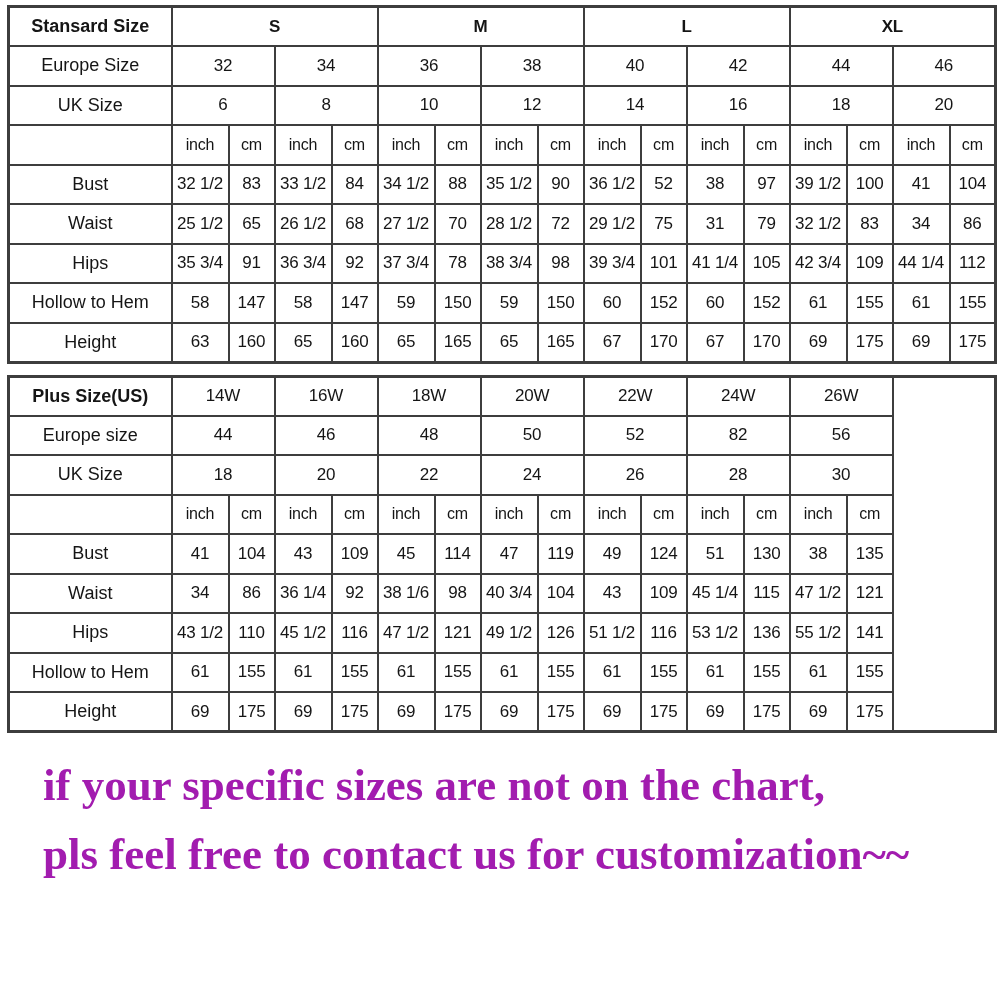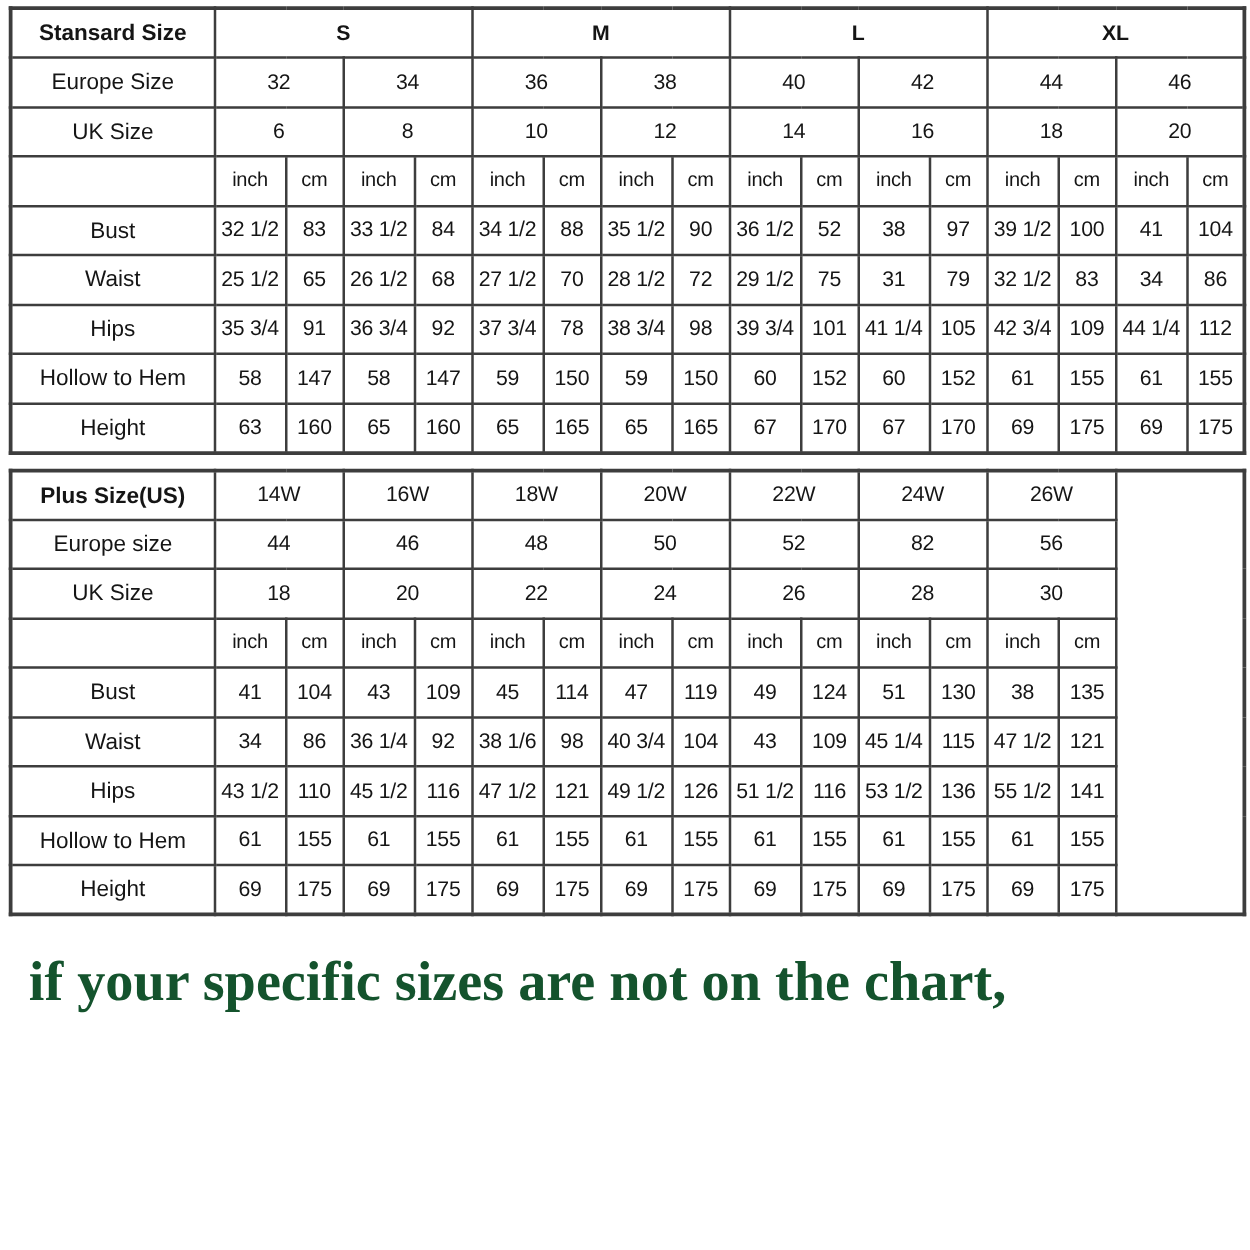--- a/index.html
+++ b/index.html
@@ -33,25 +33,25 @@
     white-space:nowrap;
     letter-spacing:-0.2px;
     overflow:hidden;
   }
   .size-table{border:3px solid var(--border);}
   .size-table .lbl{font-size:18px;letter-spacing:0;border-radius:14px;}
   .size-table .bold{font-weight:700;}
   .size-table .unit{font-size:16px;}
   .size-table .empty{background:var(--bg);}
   .footer-note{
-    margin:30px 0 0 16px;
+    margin:30px 0 0 36px;
     font-family:"Liberation Serif", serif;
     font-weight:700;
     font-size:45px;
-    color:#14532d;
+    color:#a21caf;
   }
   .footer-note p{margin:0 0 24px 0;line-height:1.0;}
 </style>
 </head>
 <body>
 
 <div class="page">
 
   <table class="size-table">
       <colgroup>
@@ -371,15 +371,16 @@
           <td>69</td>
           <td>175</td>
           <td>69</td>
           <td>175</td>
         </tr>
       </tbody>
     </table>
 
   <div class="footer-note">
     <p>if your specific sizes are not on the chart,</p>
+    <p>pls feel free to contact us for customization~~</p>
   </div>
 
 </div>
 
 </body></html>

